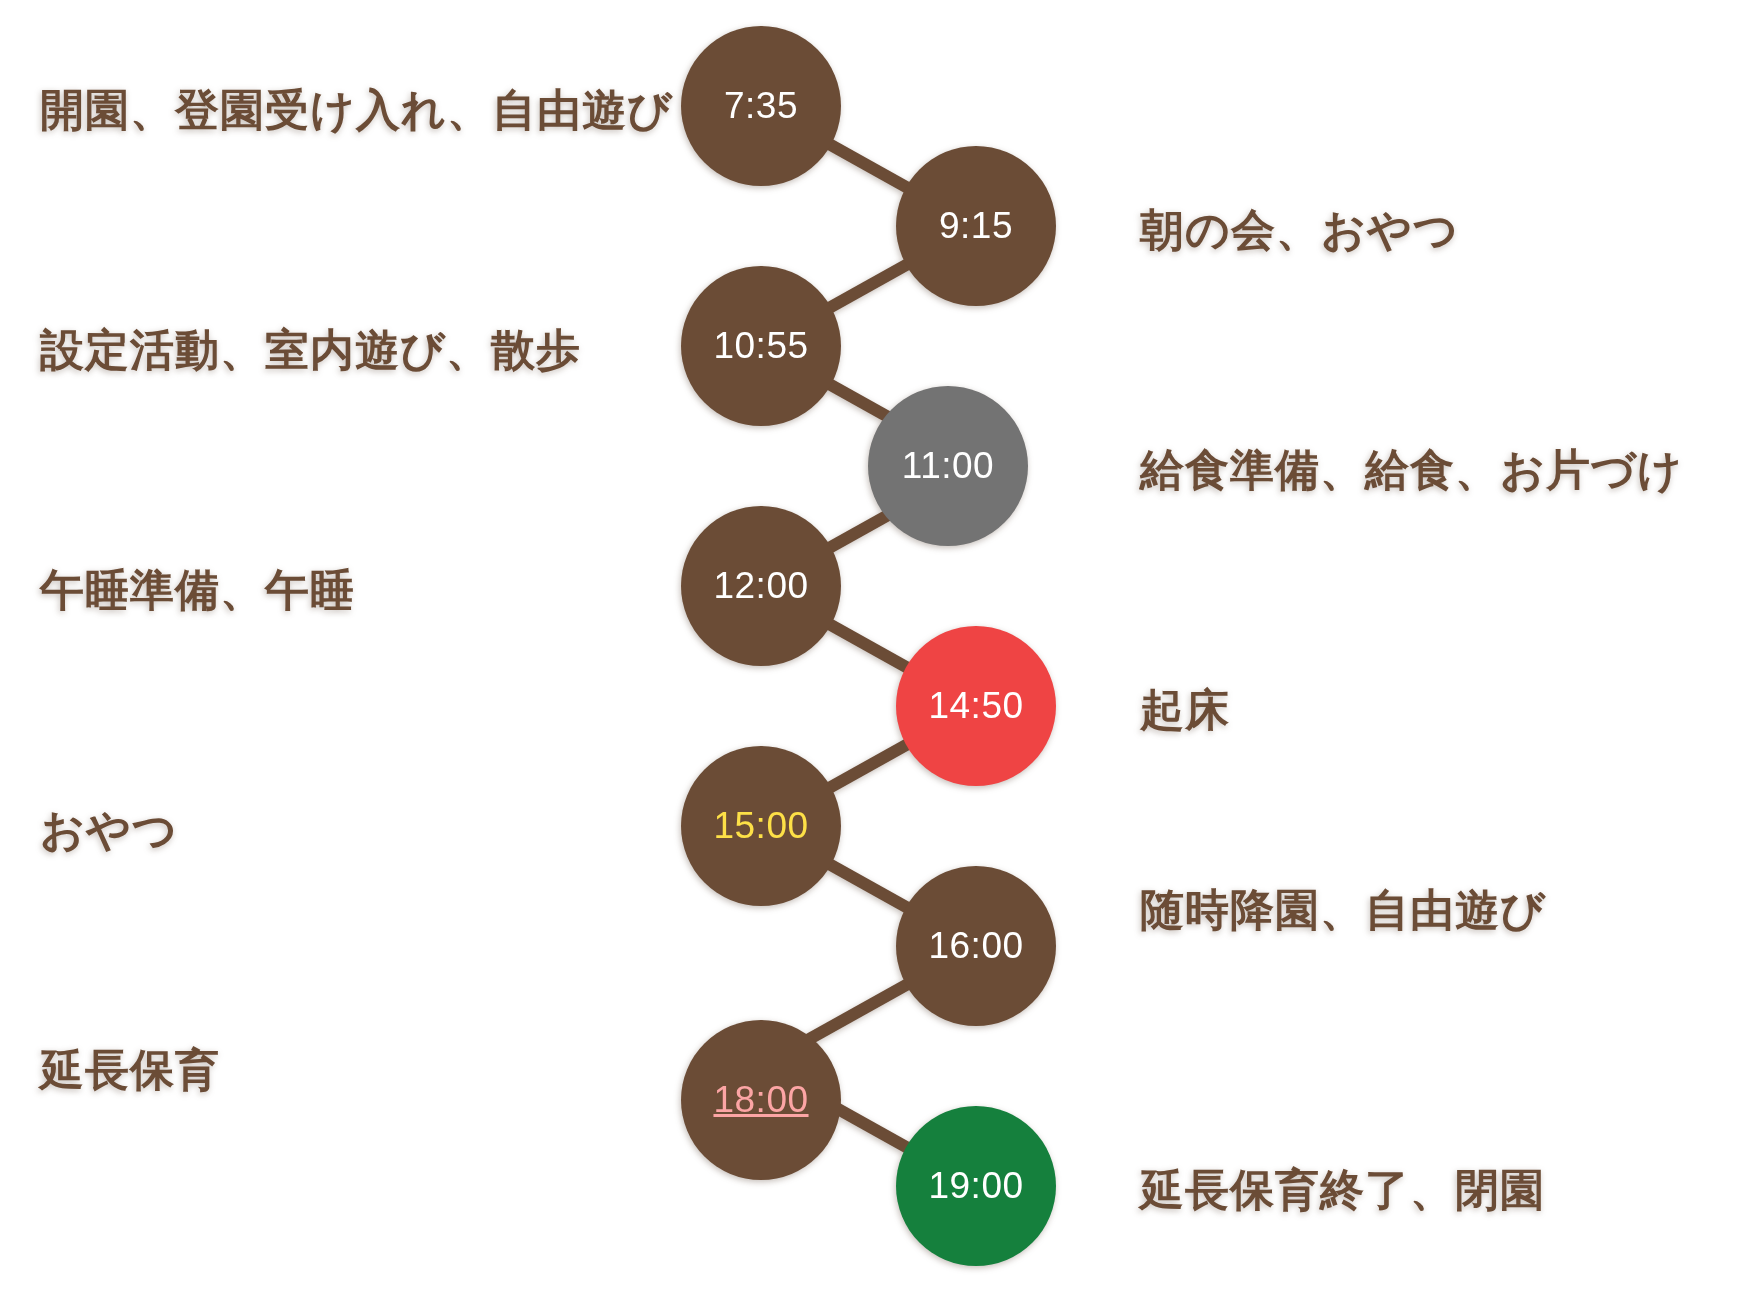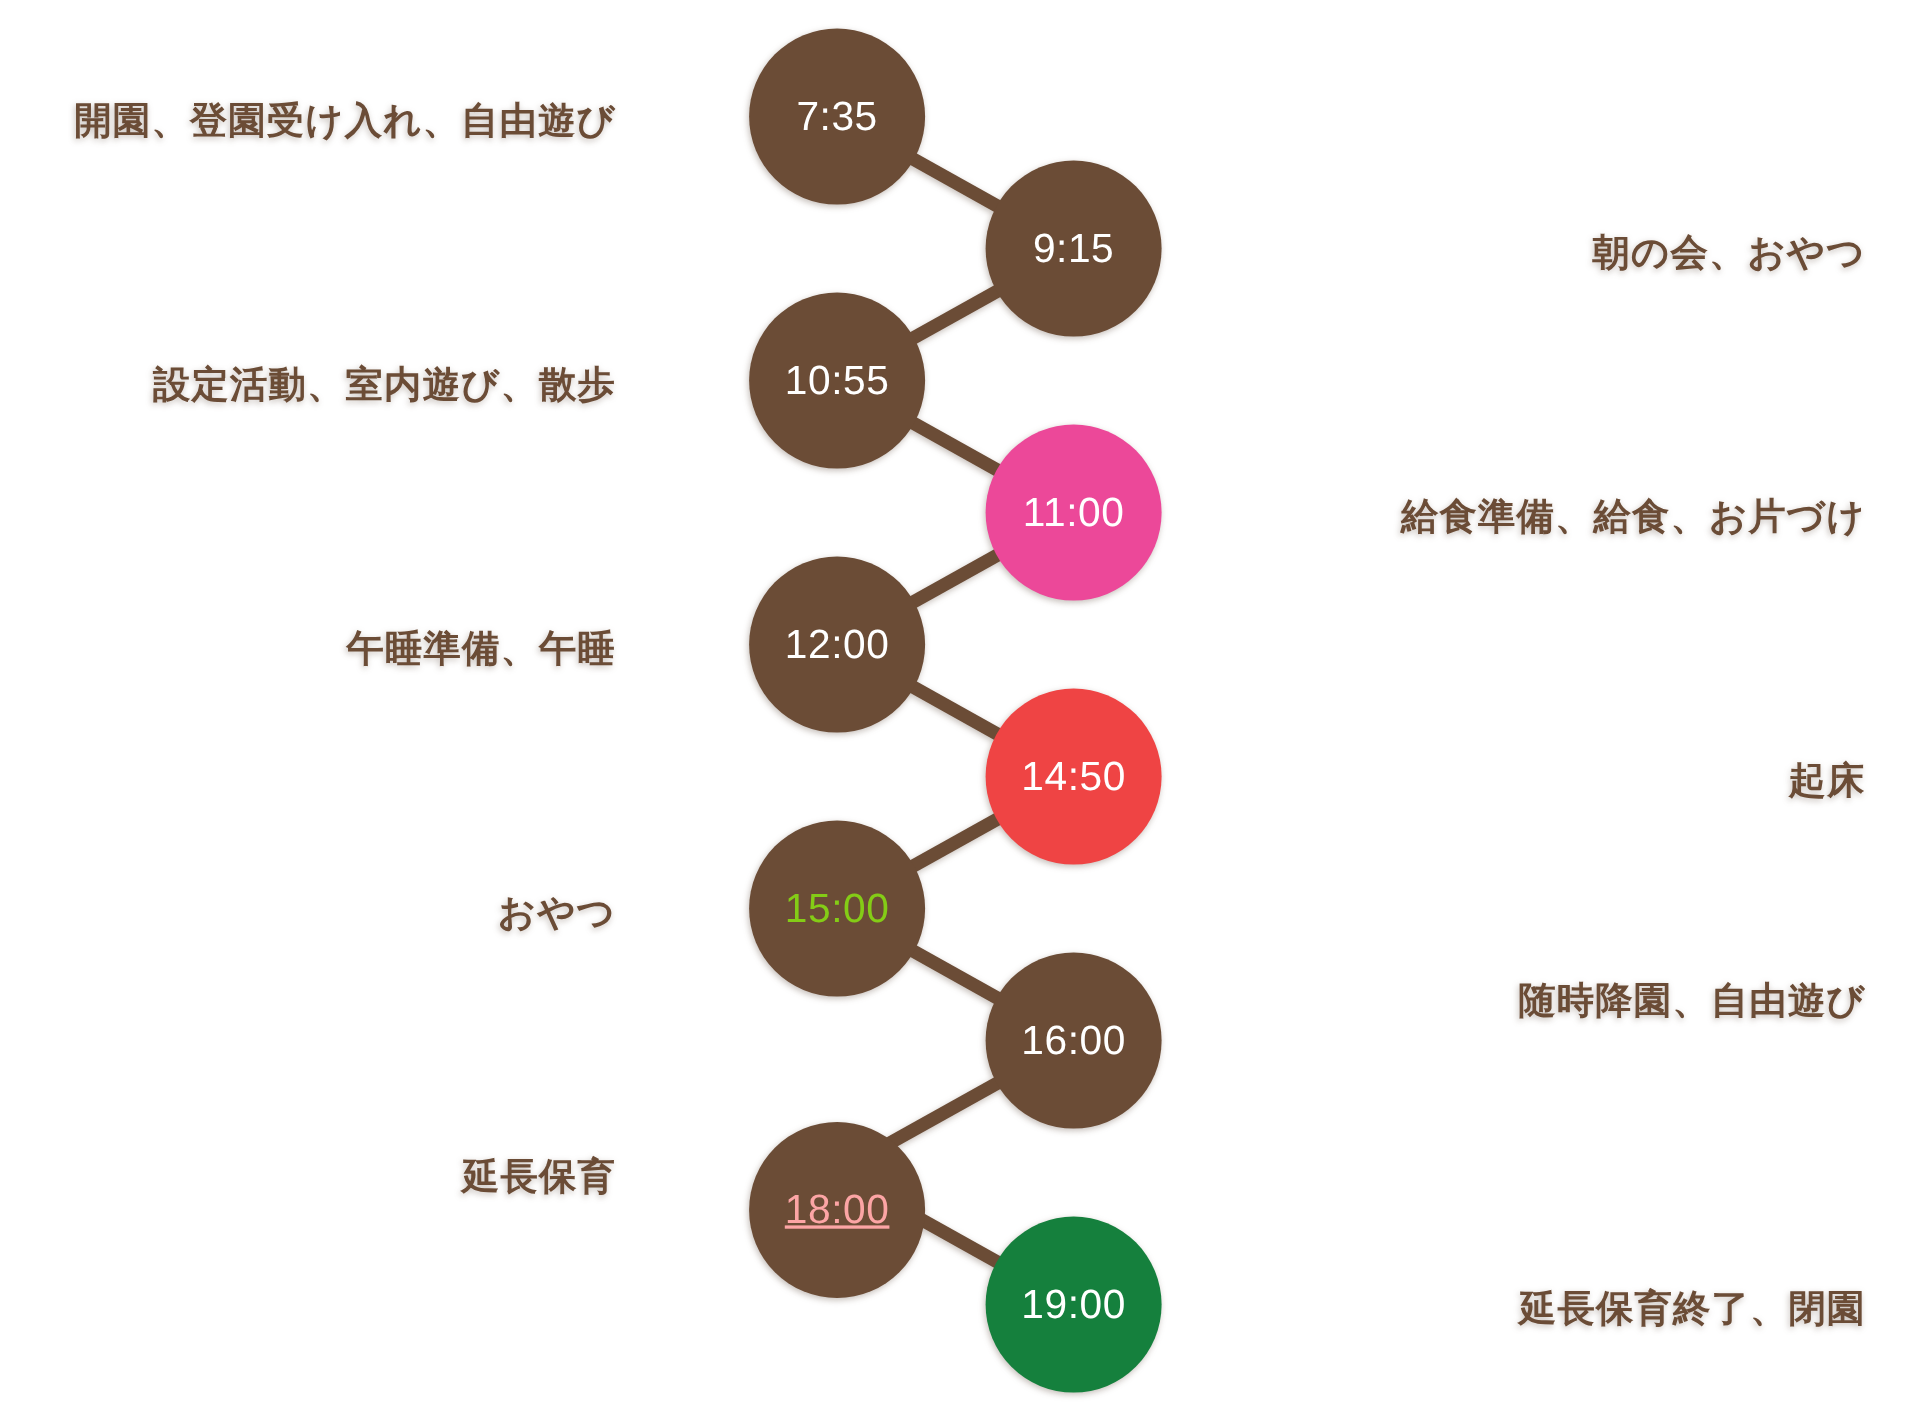--- a/index.html
+++ b/index.html
@@ -34,23 +34,23 @@
     align-items: center;
     justify-content: center;
     font-size: 37px;
     letter-spacing: 0.5px;
     font-weight: 400;
   }
   .activity-label {
     position: absolute;
     height: 50px;
     line-height: 50px;
-    font-size: 34px;
+    font-size: 44px;
     font-weight: bold;
-    text-align: right;
+    text-align: left;
     letter-spacing: 1px;
     white-space: nowrap;
   }
   .activity-label.left  { left: 40px;   width: 520px; }
   .activity-label.right { left: 1140px; width: 556px; }
 </style>
 </head>
 <body>
 
 <div id="canvas">
@@ -71,33 +71,33 @@
       </div>
       <div class="activity-label left" style="top: 85px; color: rgb(107, 76, 54);">開園、登園受け入れ、自由遊び</div>
       <div class="node" style="left: 896px; top: 146px; background: rgb(107, 76, 54); color: rgb(255, 255, 255);">
         <span>9:15</span>
       </div>
       <div class="activity-label right" style="top: 205px; color: rgb(107, 76, 54);">朝の会、おやつ</div>
       <div class="node" style="left: 681px; top: 266px; background: rgb(107, 76, 54); color: rgb(255, 255, 255);">
         <span>10:55</span>
       </div>
       <div class="activity-label left" style="top: 325px; color: rgb(107, 76, 54);">設定活動、室内遊び、散歩</div>
-      <div class="node" style="left: 896px; top: 386px; background: #ec4899; color: rgb(255, 255, 255);">
+      <div class="node" style="left: 868px; top: 386px; background: #737373; color: rgb(255, 255, 255);">
         <span>11:00</span>
       </div>
       <div class="activity-label right" style="top: 445px; color: rgb(107, 76, 54);">給食準備、給食、お片づけ</div>
       <div class="node" style="left: 681px; top: 506px; background: rgb(107, 76, 54); color: rgb(255, 255, 255);">
         <span>12:00</span>
       </div>
       <div class="activity-label left" style="top: 565px; color: rgb(107, 76, 54);">午睡準備、午睡</div>
       <div class="node" style="left: 896px; top: 626px; background: #ef4444; color: rgb(255, 255, 255);">
         <span>14:50</span>
       </div>
       <div class="activity-label right" style="top: 685px; color: rgb(107, 76, 54);">起床</div>
-      <div class="node" style="left: 681px; top: 746px; background: rgb(107, 76, 54); color: #84cc16;">
+      <div class="node" style="left: 681px; top: 746px; background: rgb(107, 76, 54); color: #fde047;">
         <span>15:00</span>
       </div>
       <div class="activity-label left" style="top: 805px; color: rgb(107, 76, 54);">おやつ</div>
       <div class="node" style="left: 896px; top: 866px; background: rgb(107, 76, 54); color: rgb(255, 255, 255);">
         <span>16:00</span>
       </div>
       <div class="activity-label right" style="top: 885px; color: rgb(107, 76, 54);">随時降園、自由遊び</div>
       <div class="node" style="left: 681px; top: 1020px; background: rgb(107, 76, 54); color: #fca5a5; text-decoration: underline;">
         <span>18:00</span>
       </div>

